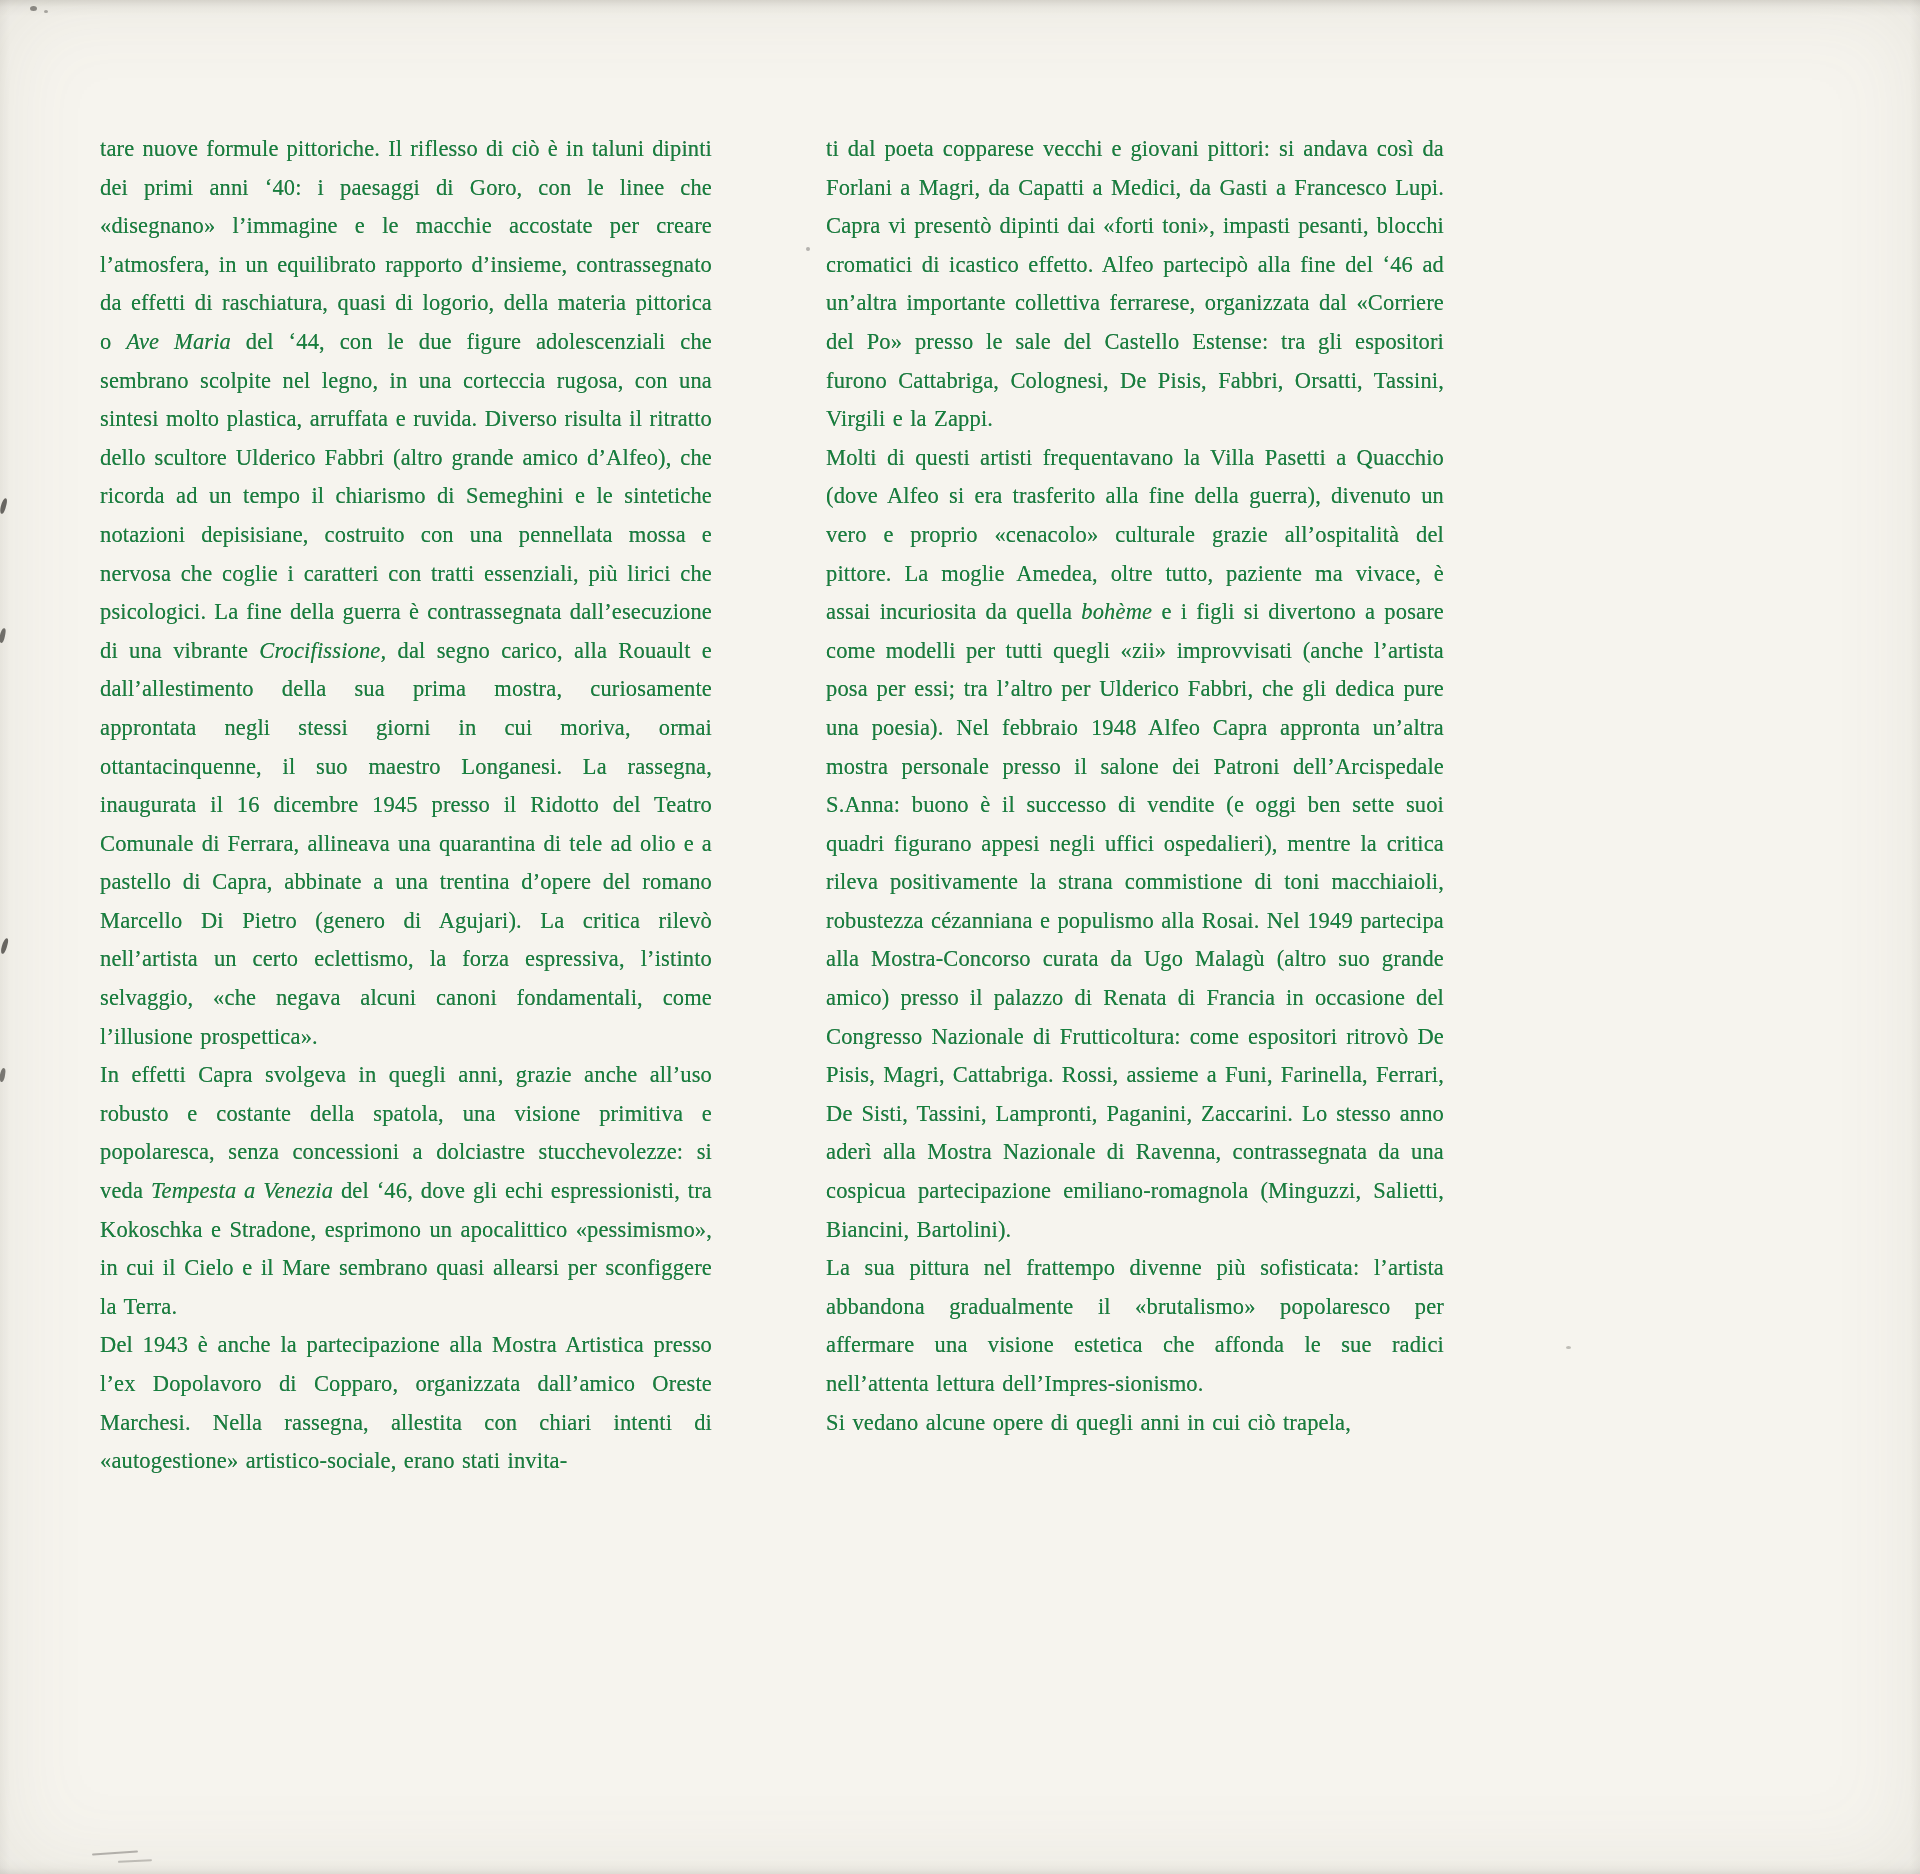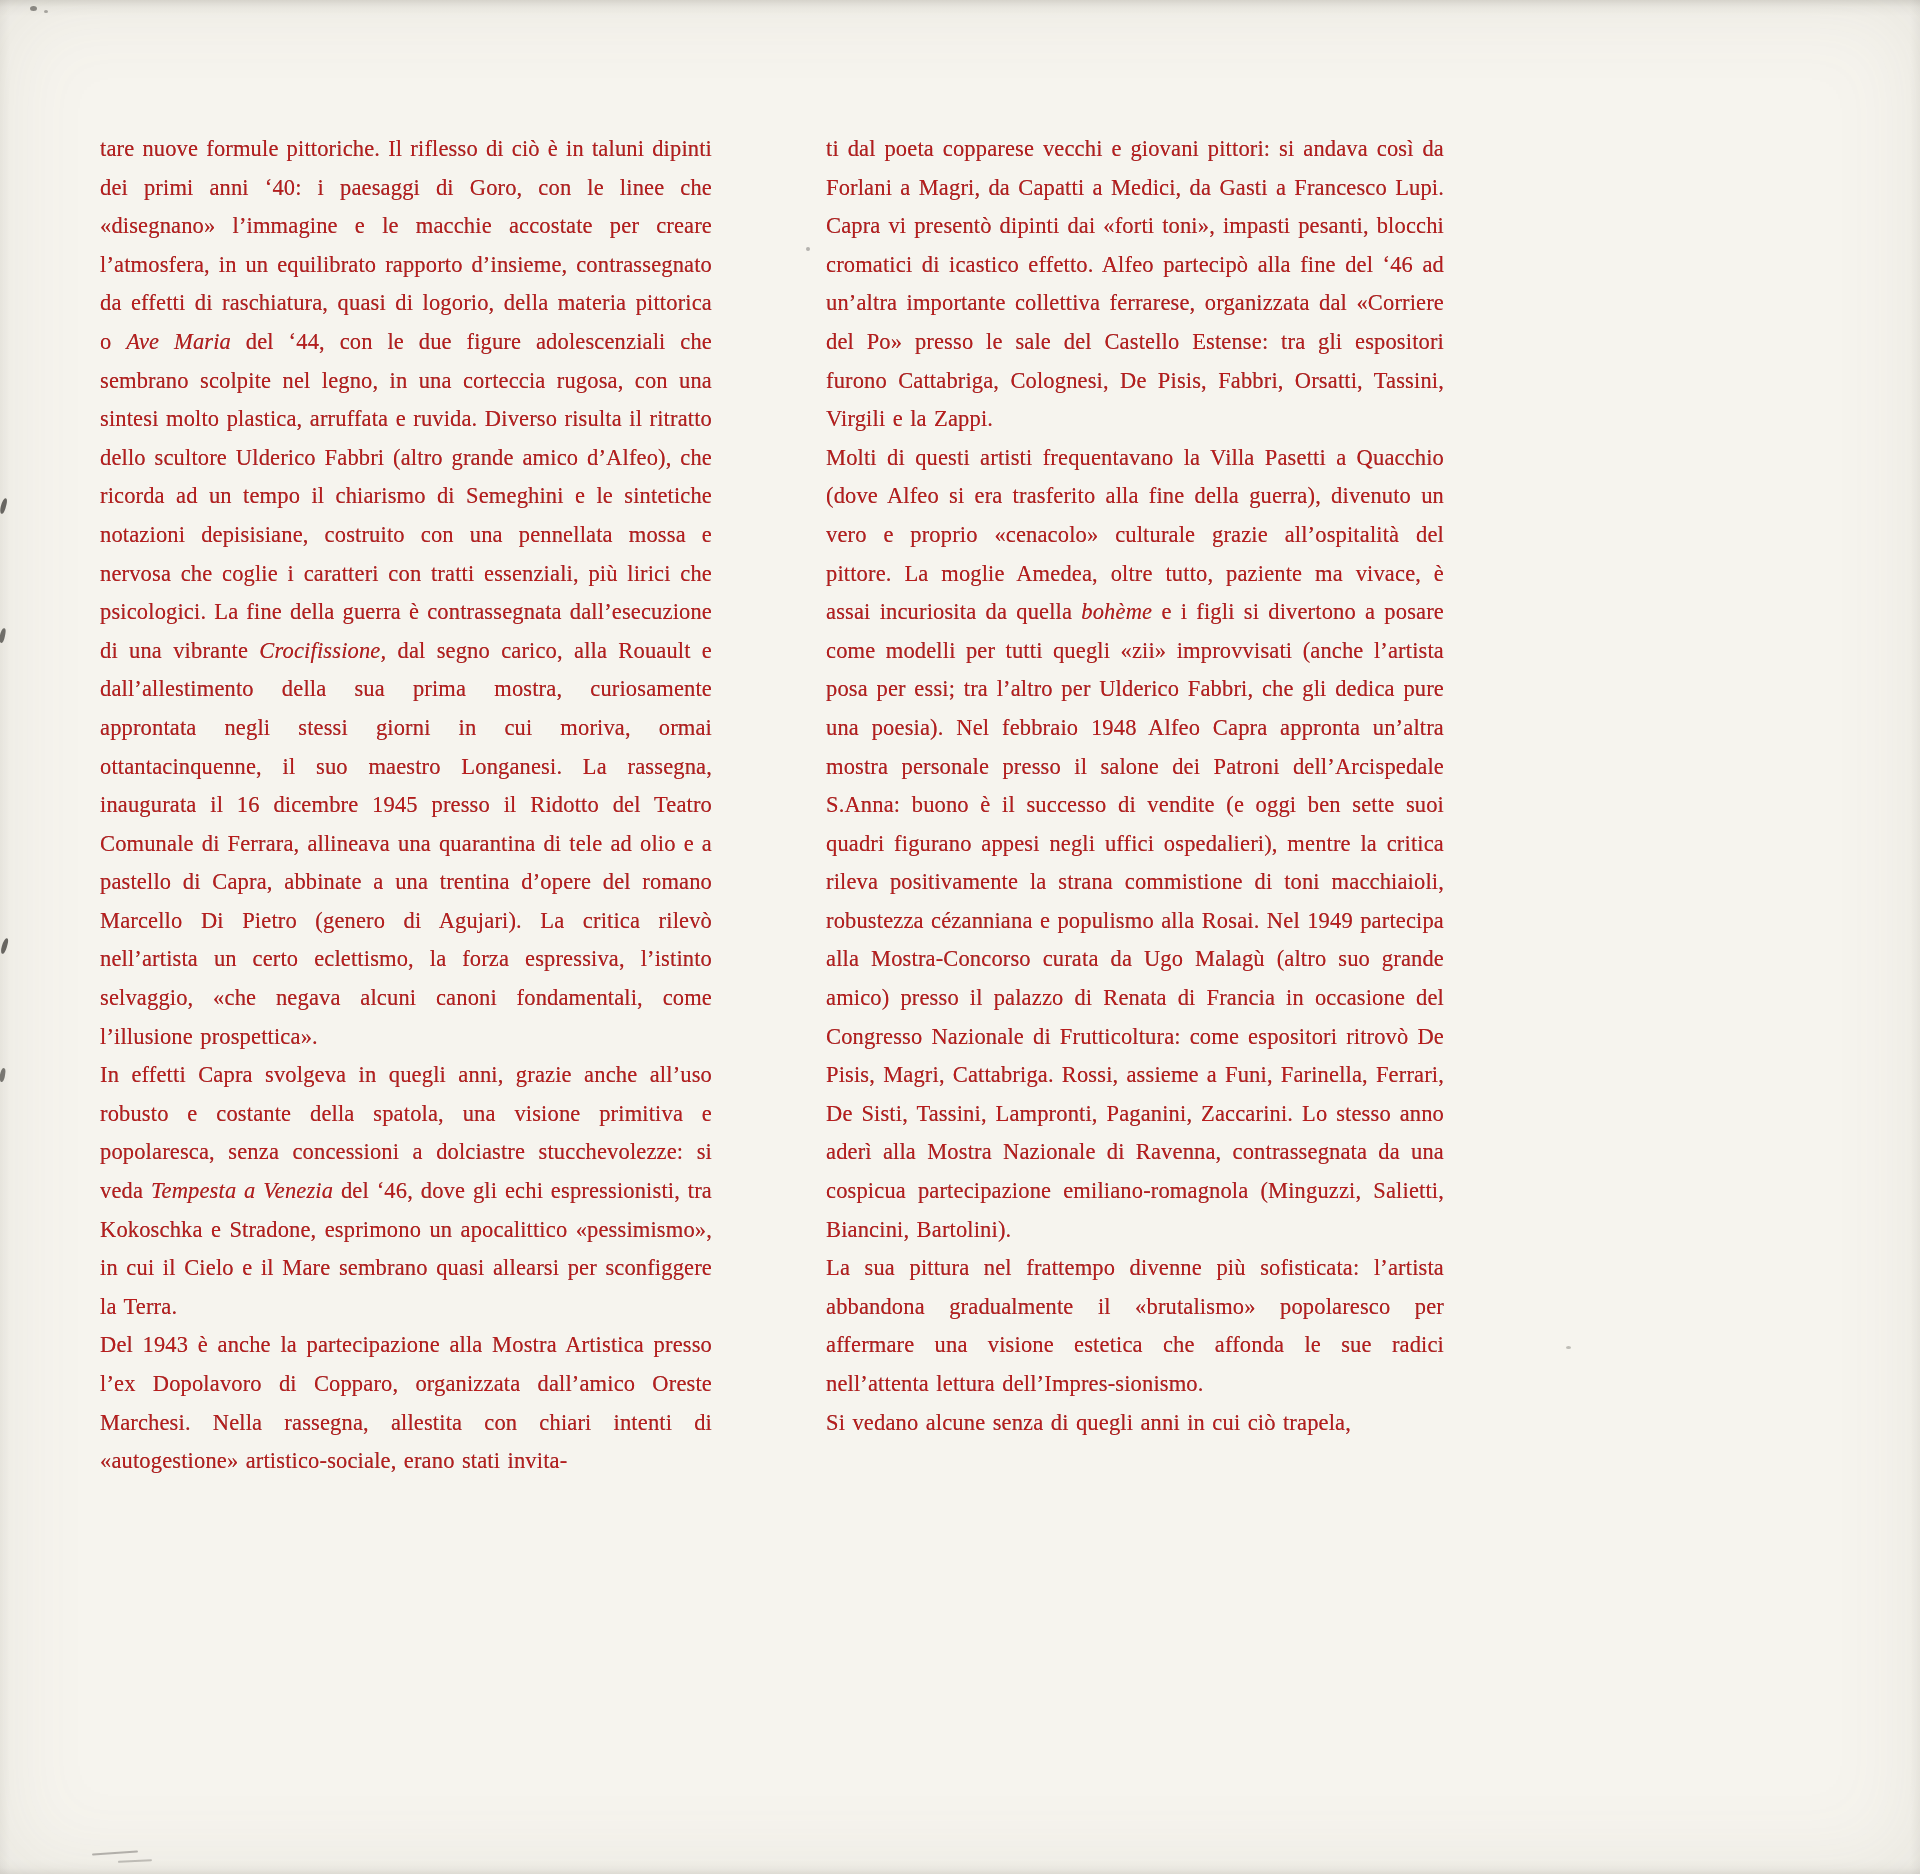--- a/index.html
+++ b/index.html
@@ -35,21 +35,21 @@
   .text-area {
     position: absolute;
     left: 100px;
     top: 130px;
     width: 1348px;
     display: flex;
     gap: 114px;
   }
   .col {
     text-align: justify;
-    color: #b91c1c;
+    color: #15803d;
     font-size: 22.5px;
     line-height: 38.6px;
     letter-spacing: 0.15px;
     word-spacing: 1.6px;
     text-shadow: 0 0 0.4px rgba(43,42,40,0.55);
   }
   .col-left  { width: 612px; }
   .col-right { width: 618px; }
   .col p { margin: 0; }
   .col i { font-style: italic; }
@@ -90,17 +90,17 @@
   <main class="text-area">
     <section class="col col-left">
         <p><span>tare nuove formule pittoriche. Il riflesso di ciò è in taluni dipinti dei primi anni ‘40: i paesaggi di Goro, con le linee che «disegnano» l’immagine e le macchie accostate per creare l’atmosfera, in un equilibrato rapporto d’insieme, contrassegnato da effetti di raschiatura, quasi di logorio, della materia pittorica o </span><i>Ave Maria</i><span> del ‘44, con le due figure adolescenziali che sembrano scolpite nel legno, in una corteccia rugosa, con una sintesi molto plastica, arruffata e ruvida. Diverso risulta il ritratto dello scultore Ulderico Fabbri (altro grande amico d’Alfeo), che ricorda ad un tempo il chiarismo di Semeghini e le sintetiche notazioni depisisiane, costruito con una pennellata mossa e nervosa che coglie i caratteri con tratti essenziali, più lirici che psicologici. La fine della guerra è contrassegnata dall’esecuzione di una vibrante </span><i>Crocifissione,</i><span> dal segno carico, alla Rouault e dall’allestimento della sua prima mostra, curiosamente approntata negli stessi giorni in cui moriva, ormai ottantacinquenne, il suo maestro Longanesi. La rassegna, inaugurata il 16 dicembre 1945 presso il Ridotto del Teatro Comunale di Ferrara, allineava una quarantina di tele ad olio e a pastello di Capra, abbinate a una trentina d’opere del romano Marcello Di Pietro (genero di Agujari). La critica rilevò nell’artista un certo eclettismo, la forza espressiva, l’istinto selvaggio, «che negava alcuni canoni fondamentali, come l’illusione prospettica».</span></p>
         <p><span>In effetti Capra svolgeva in quegli anni, grazie anche all’uso robusto e costante della spatola, una visione primitiva e popolaresca, senza concessioni a dolciastre stucchevolezze: si veda </span><i>Tempesta a Venezia</i><span> del ‘46, dove gli echi espressionisti, tra Kokoschka e Stradone, esprimono un apocalittico «pessimismo», in cui il Cielo e il Mare sembrano quasi allearsi per sconfiggere la Terra.</span></p>
         <p><span>Del 1943 è anche la partecipazione alla Mostra Artistica presso l’ex Dopolavoro di Copparo, organizzata dall’amico Oreste Marchesi. Nella rassegna, allestita con chiari intenti di «autogestione» artistico-sociale, erano stati invita-</span></p>
       </section>
     <section class="col col-right">
         <p><span>ti dal poeta copparese vecchi e giovani pittori: si andava così da Forlani a Magri, da Capatti a Medici, da Gasti a Francesco Lupi. Capra vi presentò dipinti dai «forti toni», impasti pesanti, blocchi cromatici di icastico effetto. Alfeo partecipò alla fine del ‘46 ad un’altra importante collettiva ferrarese, organizzata dal «Corriere del Po» presso le sale del Castello Estense: tra gli espositori furono Cattabriga, Colognesi, De Pisis, Fabbri, Orsatti, Tassini, Virgili e la Zappi.</span></p>
         <p><span>Molti di questi artisti frequentavano la Villa Pasetti a Quacchio (dove Alfeo si era trasferito alla fine della guerra), divenuto un vero e proprio «cenacolo» culturale grazie all’ospitalità del pittore. La moglie Amedea, oltre tutto, paziente ma vivace, è assai incuriosita da quella </span><i>bohème</i><span> e i figli si divertono a posare come modelli per tutti quegli «zii» improvvisati (anche l’artista posa per essi; tra l’altro per Ulderico Fabbri, che gli dedica pure una poesia). Nel febbraio 1948 Alfeo Capra appronta un’altra mostra personale presso il salone dei Patroni dell’Arcispedale S.Anna: buono è il successo di vendite (e oggi ben sette suoi quadri figurano appesi negli uffici ospedalieri), mentre la critica rileva positivamente la strana commistione di toni macchiaioli, robustezza cézanniana e populismo alla Rosai. Nel 1949 partecipa alla Mostra-Concorso curata da Ugo Malagù (altro suo grande amico) presso il palazzo di Renata di Francia in occasione del Congresso Nazionale di Frutticoltura: come espositori ritrovò De Pisis, Magri, Cattabriga. Rossi, assieme a Funi, Farinella, Ferrari, De Sisti, Tassini, Lampronti, Paganini, Zaccarini. Lo stesso anno aderì alla Mostra Nazionale di Ravenna, contrassegnata da una cospicua partecipazione emiliano-romagnola (Minguzzi, Salietti, Biancini, Bartolini).</span></p>
         <p><span>La sua pittura nel frattempo divenne più sofisticata: l’artista abbandona gradualmente il «brutalismo» popolaresco per affermare una visione estetica che affonda le sue radici nell’attenta lettura dell’Impres-sionismo.</span></p>
-        <p><span>Si vedano alcune senza di quegli anni in cui ciò trapela,</span></p>
+        <p><span>Si vedano alcune opere di quegli anni in cui ciò trapela,</span></p>
       </section>
   </main>
 
 </div>
 
 </body></html>

